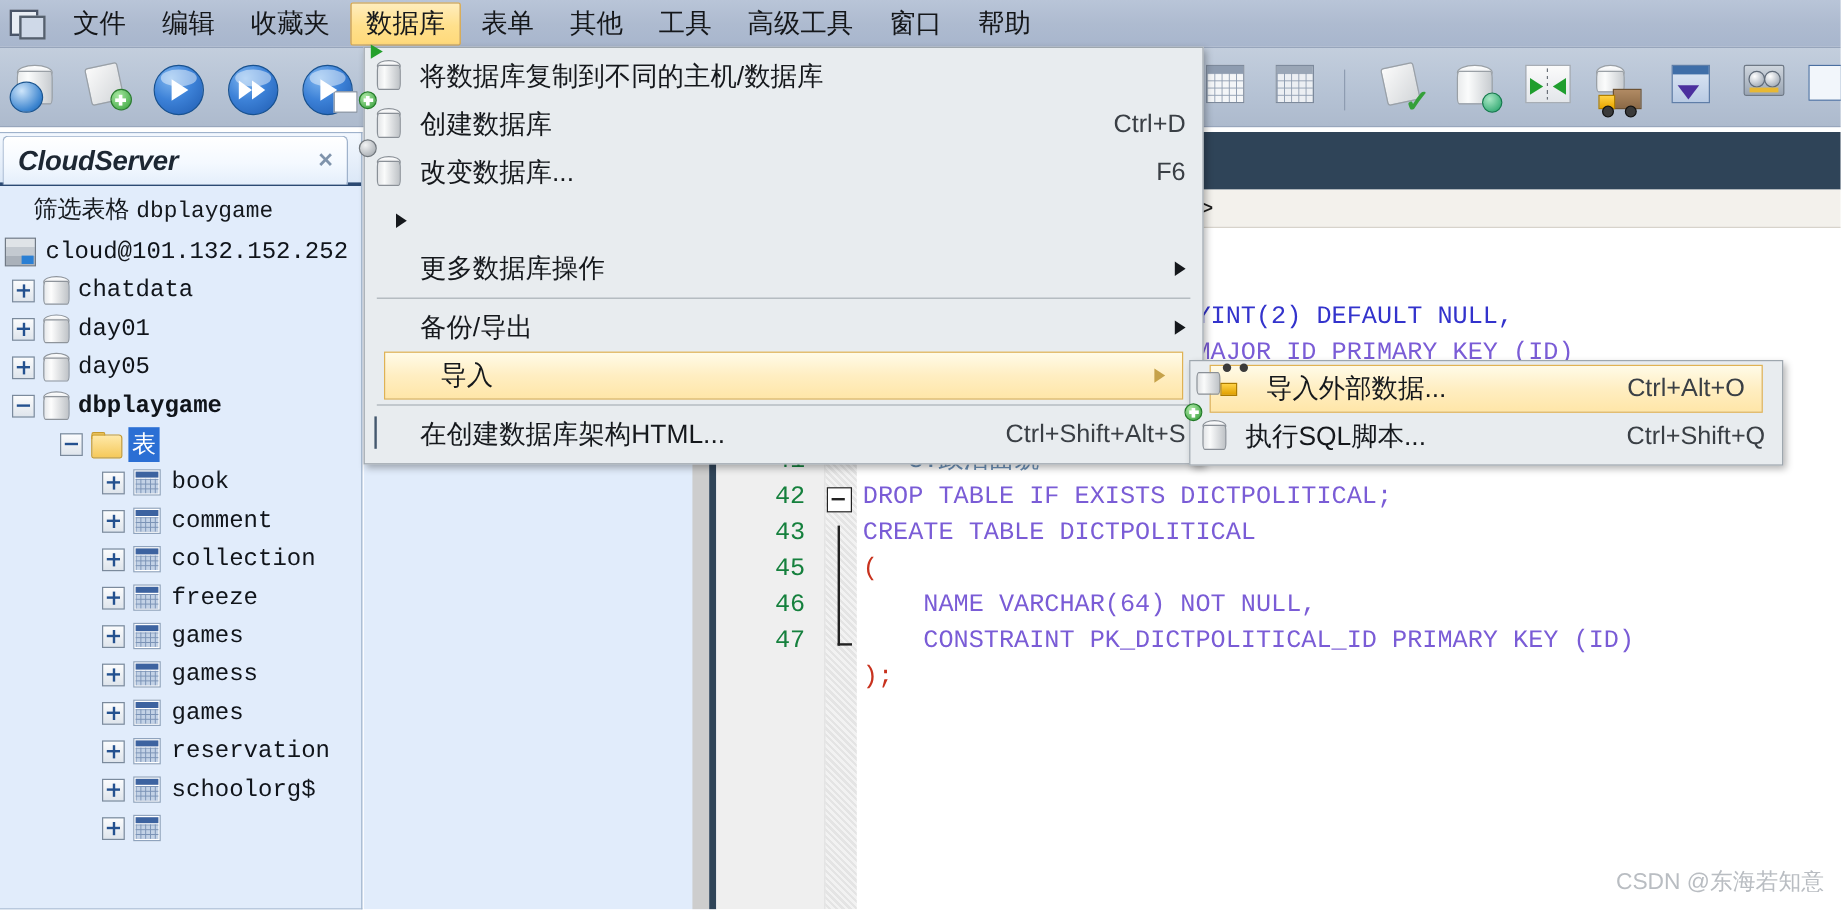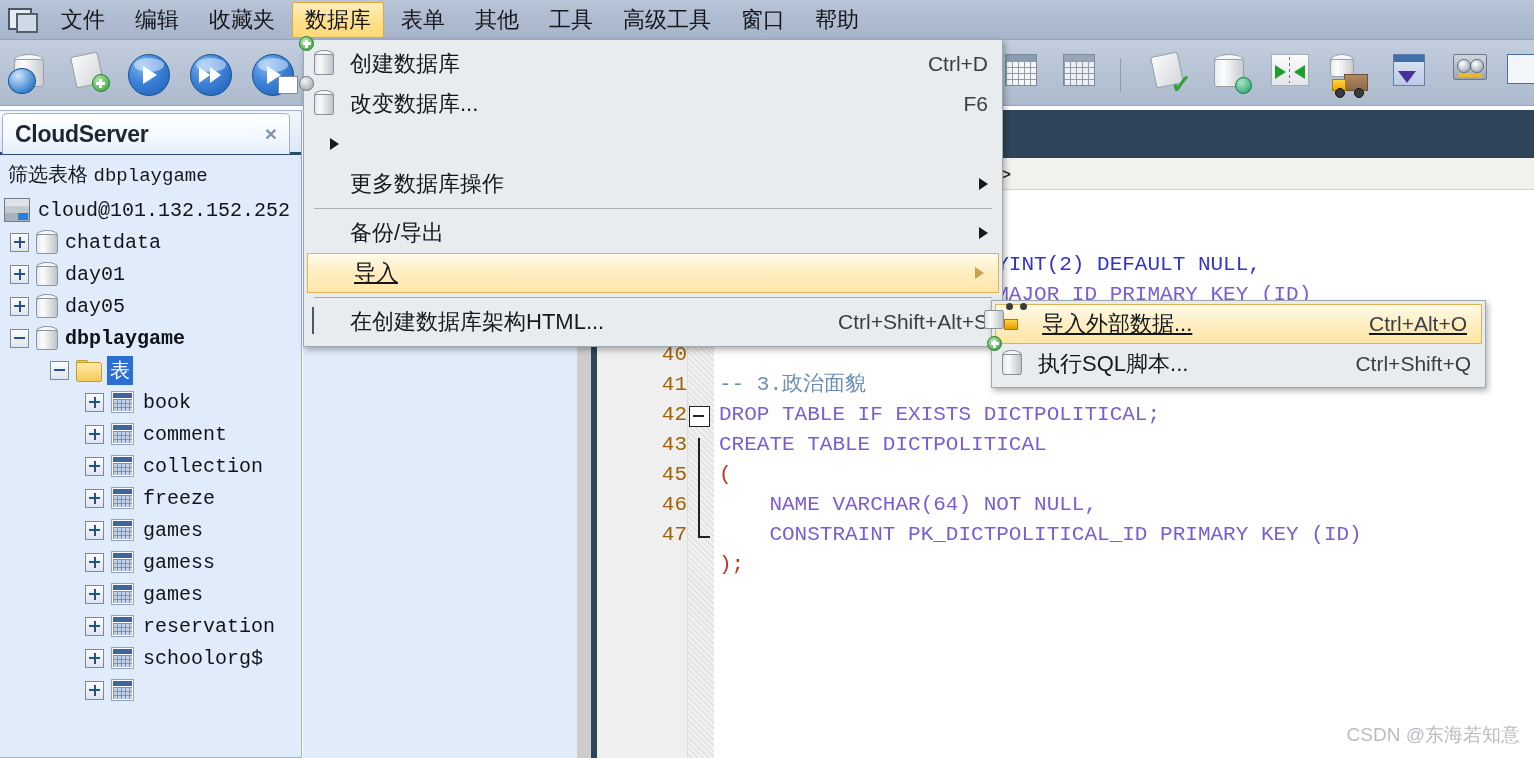--- a/index.html
+++ b/index.html
@@ -198,34 +198,35 @@
     box-sizing: border-box;
     position: relative;
   }
   .sb-tab {
     position: absolute; left: 2px; top: 2px;
     width: 288px; height: 41px;
     background: linear-gradient(to bottom, #ffffff 0%, #f4f9ff 55%, #e4eefb 100%);
     border: 1px solid #9fb2cb; border-bottom: none;
     border-radius: 5px 5px 0 0;
     display: flex; align-items: center; justify-content: space-between;
-    box-sizing: border-box; padding: 0 12px 0 12px;
+    box-sizing: border-box; padding: 0 12px 0 12px; font-style: italic;
   }
   .sb-tab-label {
     font-size: 23px; font-weight: bold; color: #1d2733;
     letter-spacing: -0.3px;
   }
   .sb-tab-close {
     font-size: 21px; color: #7f93ab; font-weight: bold; cursor: pointer;
   }
   .sb-filter-title {
     padding: 6px 16px 2px 8px;
     font-size: 20px; color: #14181d;
     font-family: "Liberation Sans", sans-serif;
     white-space: nowrap;
+    margin-left: 20px;
   }
   .sb-filter-title .mono {
     font-family: "Liberation Mono", monospace; font-size: 19px;
   }
   .sb-filter-input {
     margin: 3px 4px 4px 4px;
     height: 34px; width: 292px;
     background: #ffffff;
     border: 1px solid #8a9bb2;
     box-sizing: border-box;
@@ -367,22 +368,22 @@
   .fold-col {
     position: absolute; left: 91px; top: 0; width: 26px; height: 100%;
     background: repeating-linear-gradient(45deg,#f2f2f2 0 2px,#e4e4e4 2px 4px);
   }
   .code-line {
     position: relative; height: 30px; line-height: 30px;
     font-family: "Liberation Mono", monospace;
     font-size: 21px; white-space: pre;
   }
   .ln-no {
-    position: absolute; left: 16px; width: 74px; text-align: right;
-    color: #a16207; font-family: "Liberation Mono", monospace; font-size: 21px;
+    position: absolute; left: 0; width: 74px; text-align: right;
+    color: #15803d; font-family: "Liberation Mono", monospace; font-size: 21px;
   }
   .ln-txt { position: absolute; left: 122px; }
   .kw  { color: #3333cc; }
   .kw2 { color: #7a5cd6; font-family: Liberation Mono, monospace; }
   .cmt { color: #6b8fb5; }
   .punct { color: #c8321e; }
   .ed-left-strip {
     position: absolute; left: 0; top: 0; width: 294px; height: 648px;
     background: #e1ecfb;
   }
@@ -411,23 +412,22 @@
     height: 40px;
     padding: 0 14px 0 8px;
     font-size: 22px; color: #15181c;
     white-space: nowrap;
     position: relative;
     box-sizing: border-box;
   }
   .dd-item.hl {
     background: linear-gradient(to bottom,#fffbe8 0%, #ffeec2 50%, #ffe6a8 100%);
     border: 1px solid #e0b253;
-    margin: 0 3px;
+    margin: 0 16px;
     height: 40px;
-    text-decoration: underline;
   }
   .dd-ico { width: 30px; height: 28px; margin-right: 8px; flex: none; position: relative; }
   .dd-label { flex: 1; }
   .dd-label.indent { padding-left: 38px; }
   .dd-shortcut { color: #3a3f45; font-size: 21px; margin-left: 24px; }
   .dd-arrow {
     width: 0; height: 0; margin-left: 18px;
     border-left: 9px solid #15181c;
     border-top: 6px solid transparent;
     border-bottom: 6px solid transparent;
@@ -834,20 +834,27 @@
         </div>
       </div>
 
       <div style="position:absolute;left:101px;top:248px;width:2px;height:100px;background:#222;"></div>
       <div style="position:absolute;left:101px;top:346px;width:12px;height:2px;background:#222;"></div>
     </div>
   </div>
 
   <div class="dropdown">
 
+    <div class="dd-item">
+      <span class="dd-ico">
+        <span class="mini-db"><span class="c"></span><span class="b"></span><span class="mini-arrow"></span></span>
+      </span>
+      <span class="dd-label">将数据库复制到不同的主机/数据库</span>
+      <span class="dd-shortcut"></span>
+    </div>
 
     <div class="dd-item">
       <span class="dd-ico">
         <span class="mini-db"><span class="c"></span><span class="b"></span><span class="mini-plus"></span></span>
       </span>
       <span class="dd-label">创建数据库</span>
       <span class="dd-shortcut">Ctrl+D</span>
     </div>
 
     <div class="dd-item">

